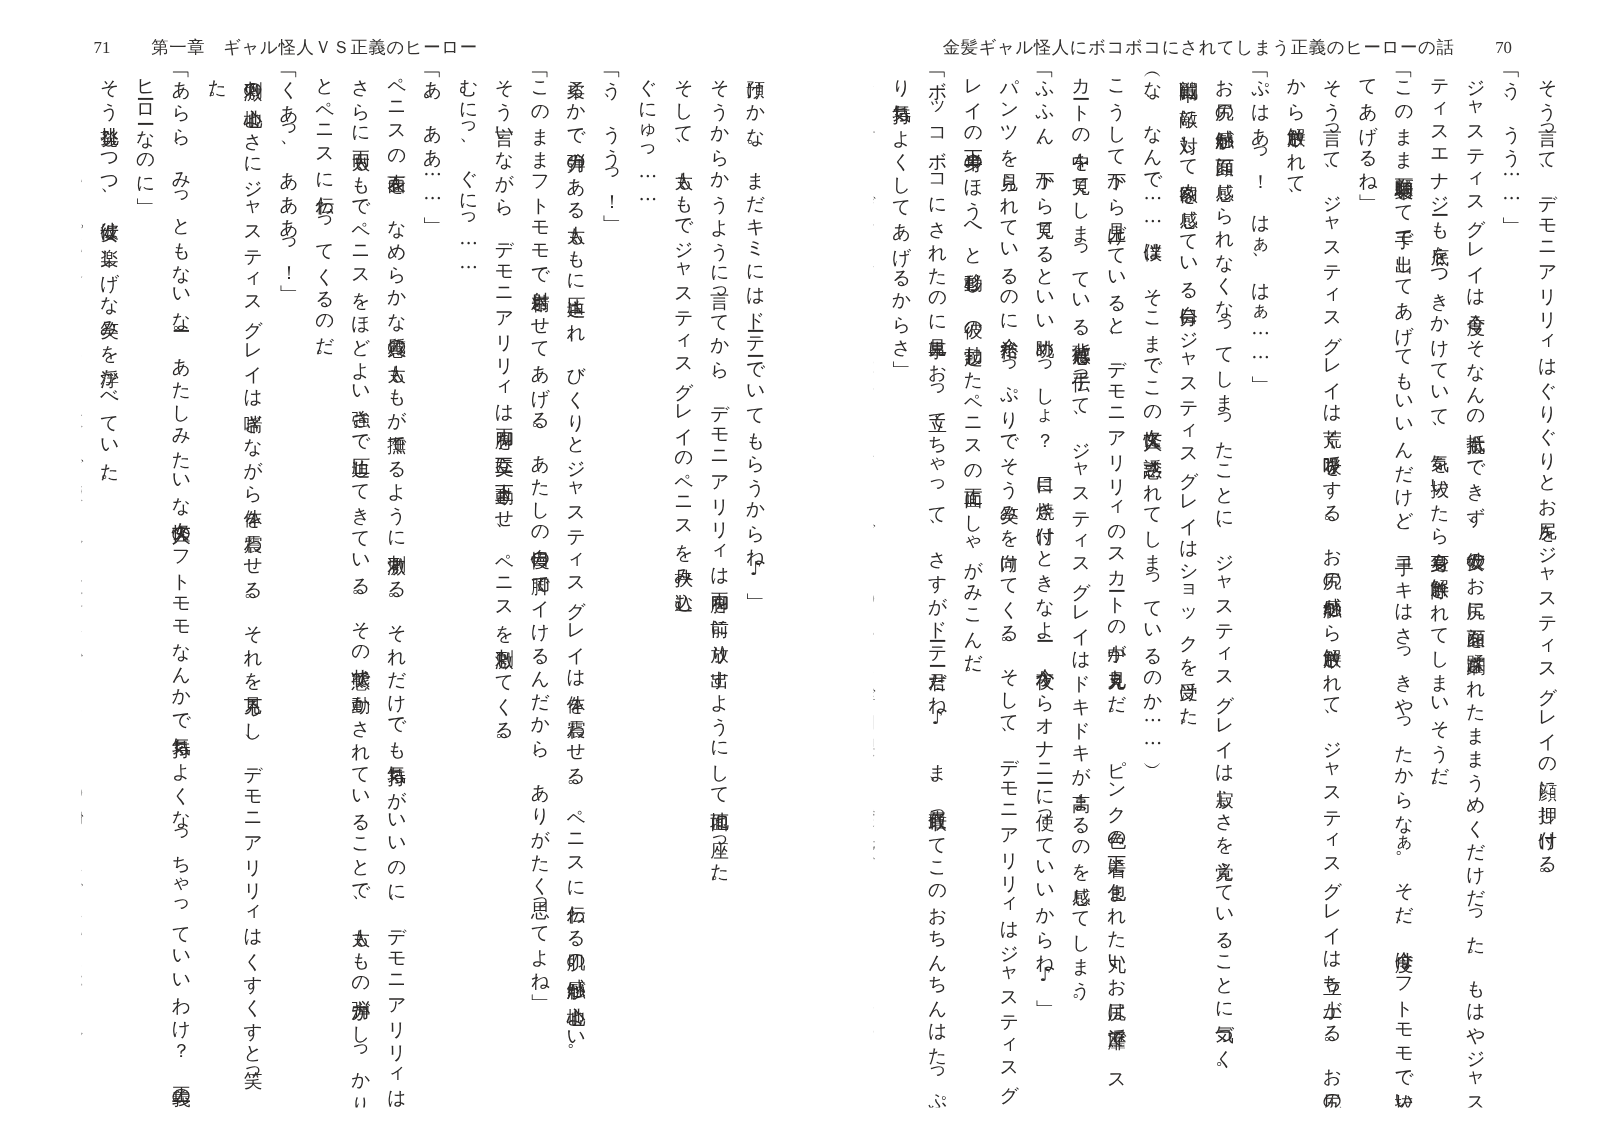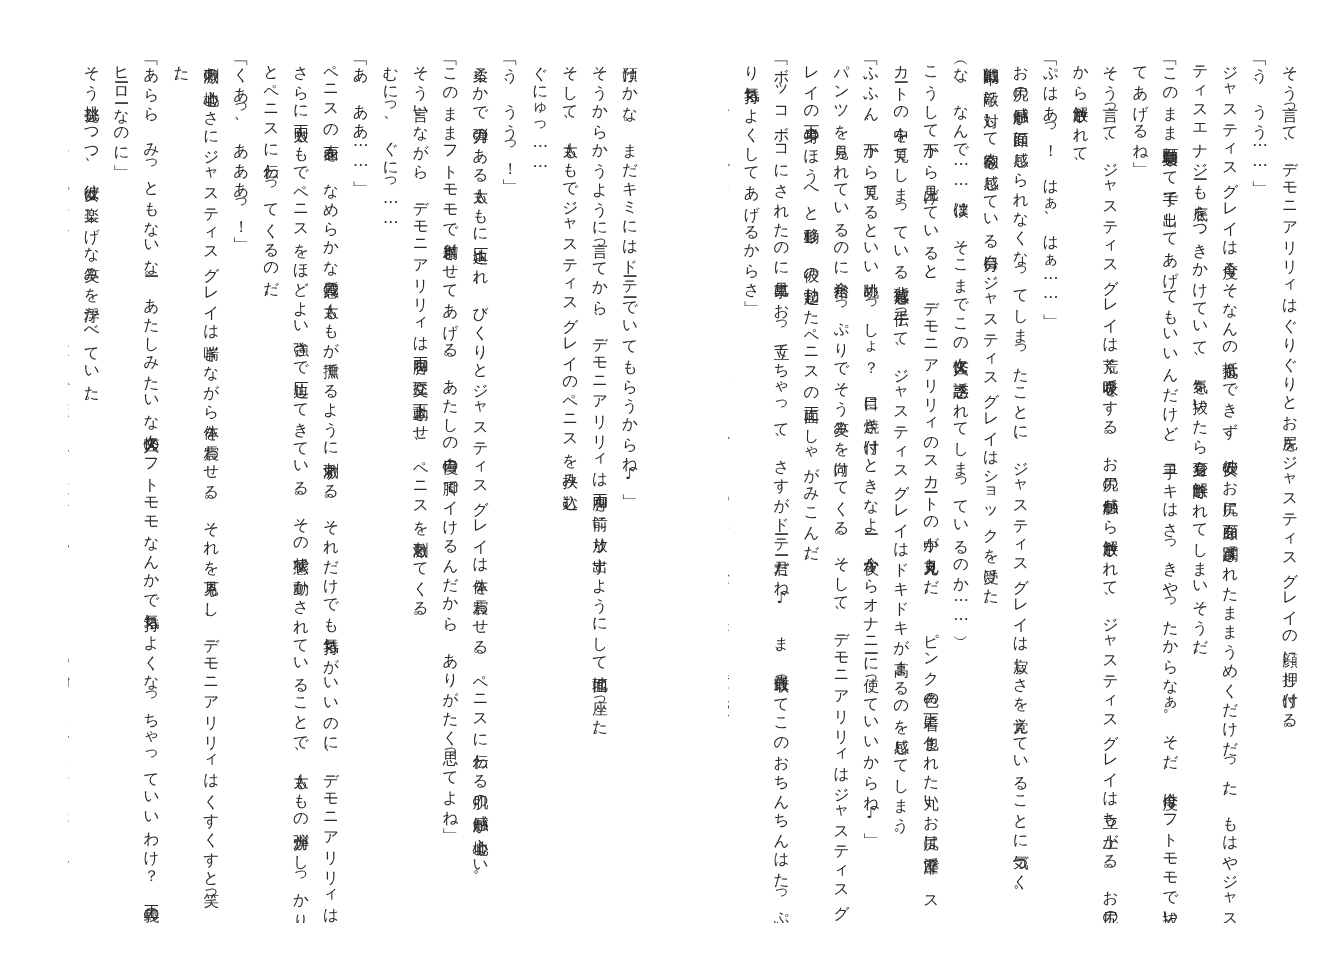--- a/index.html
+++ b/index.html
@@ -99,20 +99,23 @@
     background: #ffffff;
   }
 </style>
 </head>
 <body>
 
 <div id="spread">
 
   <div class="page page-left">
 
+    <div class="runhead">
+      <span class="folio">71</span><span class="gap"></span><span>第一章　ギャル怪人ＶＳ正義のヒーロー</span>
+    </div>
 
     <div class="textblock">預けかな。まだキミにはドーテーでいてもらうからね♪」
 そうからかうように言ってから、デモニアリリィは両脚を前に放り出すようにして地面に座った。
 そして、太ももでジャスティスグレイのペニスを挟み込む。
 ぐにゅっ……
 「う、ううっ！」
 柔らかで弾力のある太ももに圧迫され、びくりとジャスティスグレイは体を震わせる。ペニスに伝わる肌の感触が心地よい。
 「このままフトモモで射精させてあげる。あたしの自慢の脚でイけるんだから、ありがたく思ってよね」
 そう言いながら、デモニアリリィは両脚を交互に上下動させ、ペニスを刺激してくる。
 むにっ、ぐにっ……
@@ -129,20 +132,23 @@
 そう言われて、ジャスティスグレイは疑問を抱く。
 （先生だと？　それは……まさか、やはりこの怪人は……）
 戦いながらうすうす感じていたことではあるが、この女怪人の正体はやはり彼女ではないのか。　半ば確信するジャスティスグレイだったが——</div>
 
   </div>
 
   <div class="gutter"></div>
 
   <div class="page page-right">
 
+    <div class="runhead">
+      <span>金髪ギャル怪人にボコボコにされてしまう正義のヒーローの話</span><span class="gap"></span><span class="folio">70</span>
+    </div>
 
     <div class="textblock">そう言って、デモニアリリィはぐりぐりとお尻をジャスティスグレイの顔に押し付ける。
 「う、うう……」
 ジャスティスグレイは今度こそなんの抵抗もできず、彼女のお尻に顔面を蹂躙されたままうめくだけだった。もはやジャスティスエナジーも底をつきかけていて、気を抜いたら変身も解除されてしまいそうだ。
 「このまま顔面騎乗して手で出してあげてもいいんだけど、手コキはさっきやったからなぁ。そだ、今度はフトモモで抜いてあげるね」
 そう言って、ジャスティスグレイは荒く呼吸をする。お尻の感触から解放されて、ジャスティスグレイは立ち上がる。お尻の感触から解放されて、
 「ぷはあっ！　はぁ、はぁ……」
 お尻の感触が顔面に感じられなくなってしまったことに、ジャスティスグレイは寂しさを覚えていることに気づく。
 戦闘中に敵に対して肉欲を感じている自分にジャスティスグレイはショックを受けた。
 （な、なんで……僕は、そこまでこの女怪人に誘惑されてしまっているのか……）

